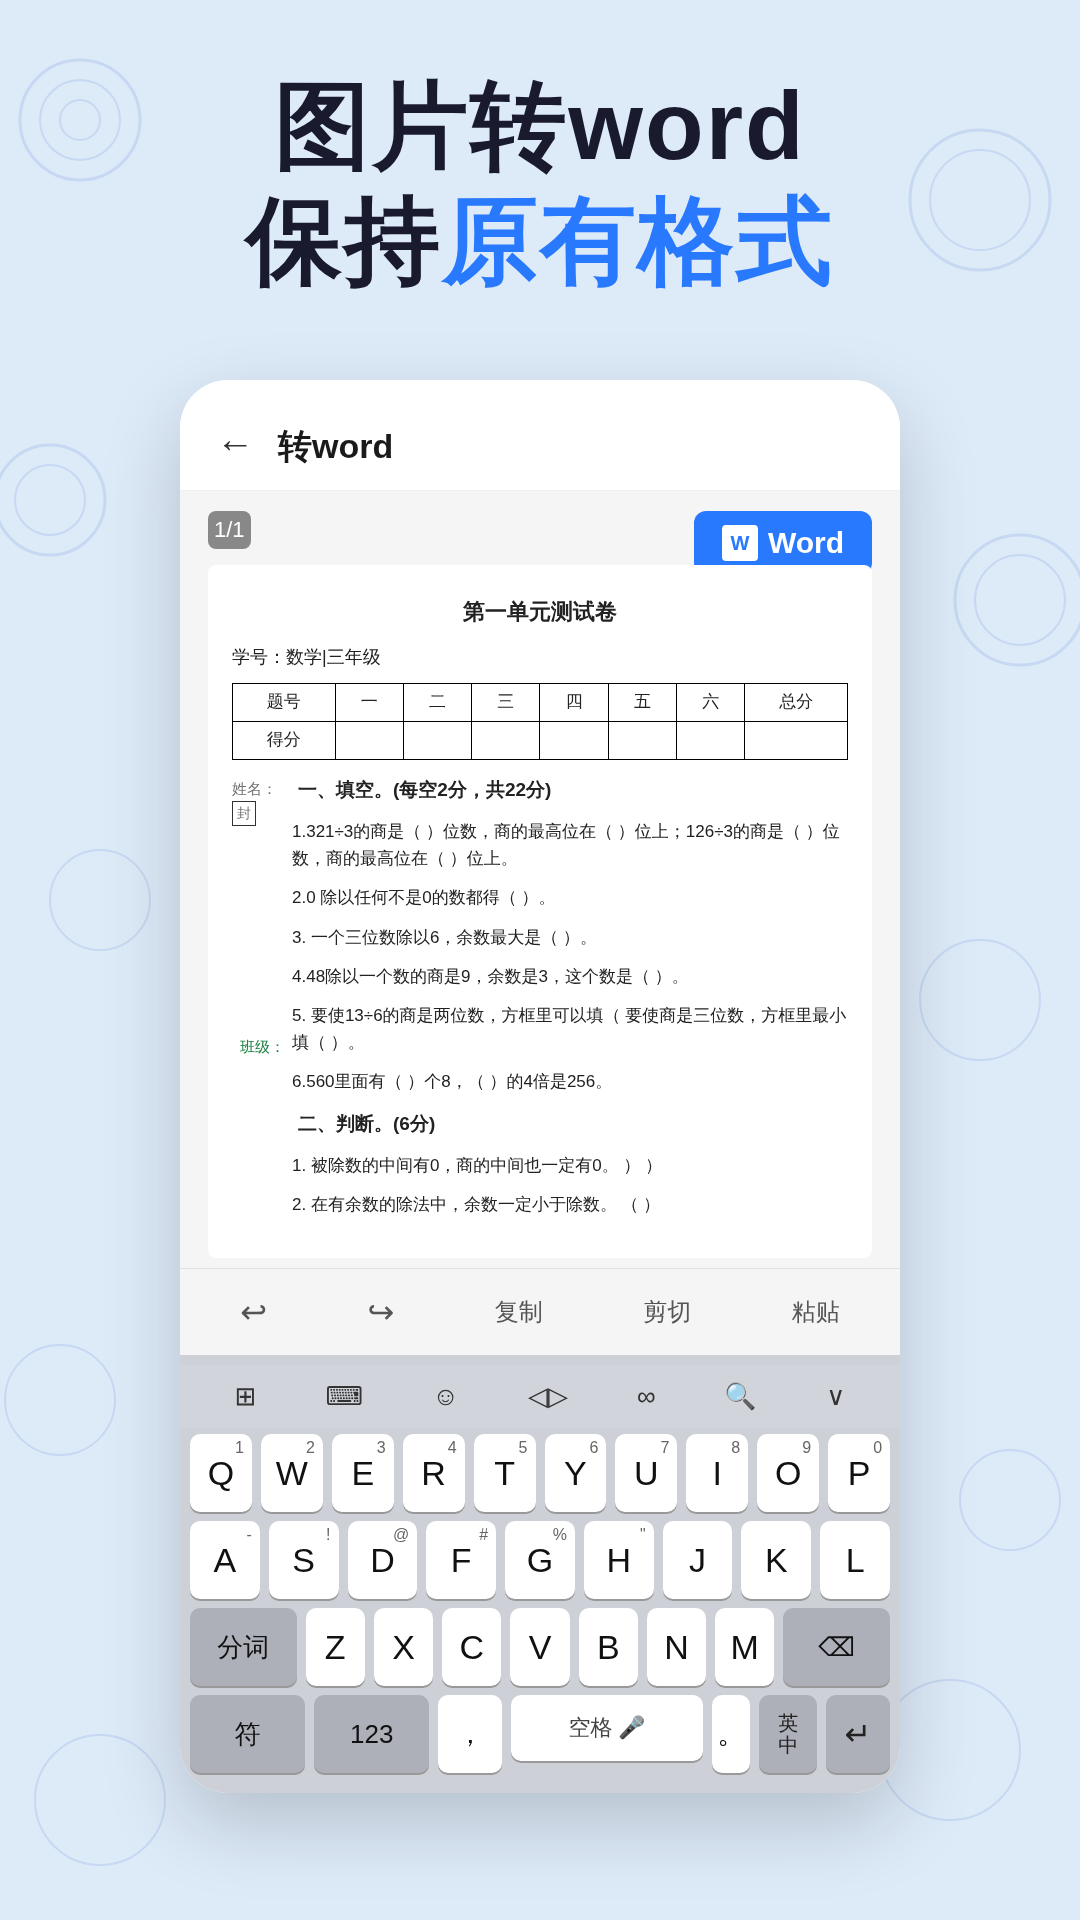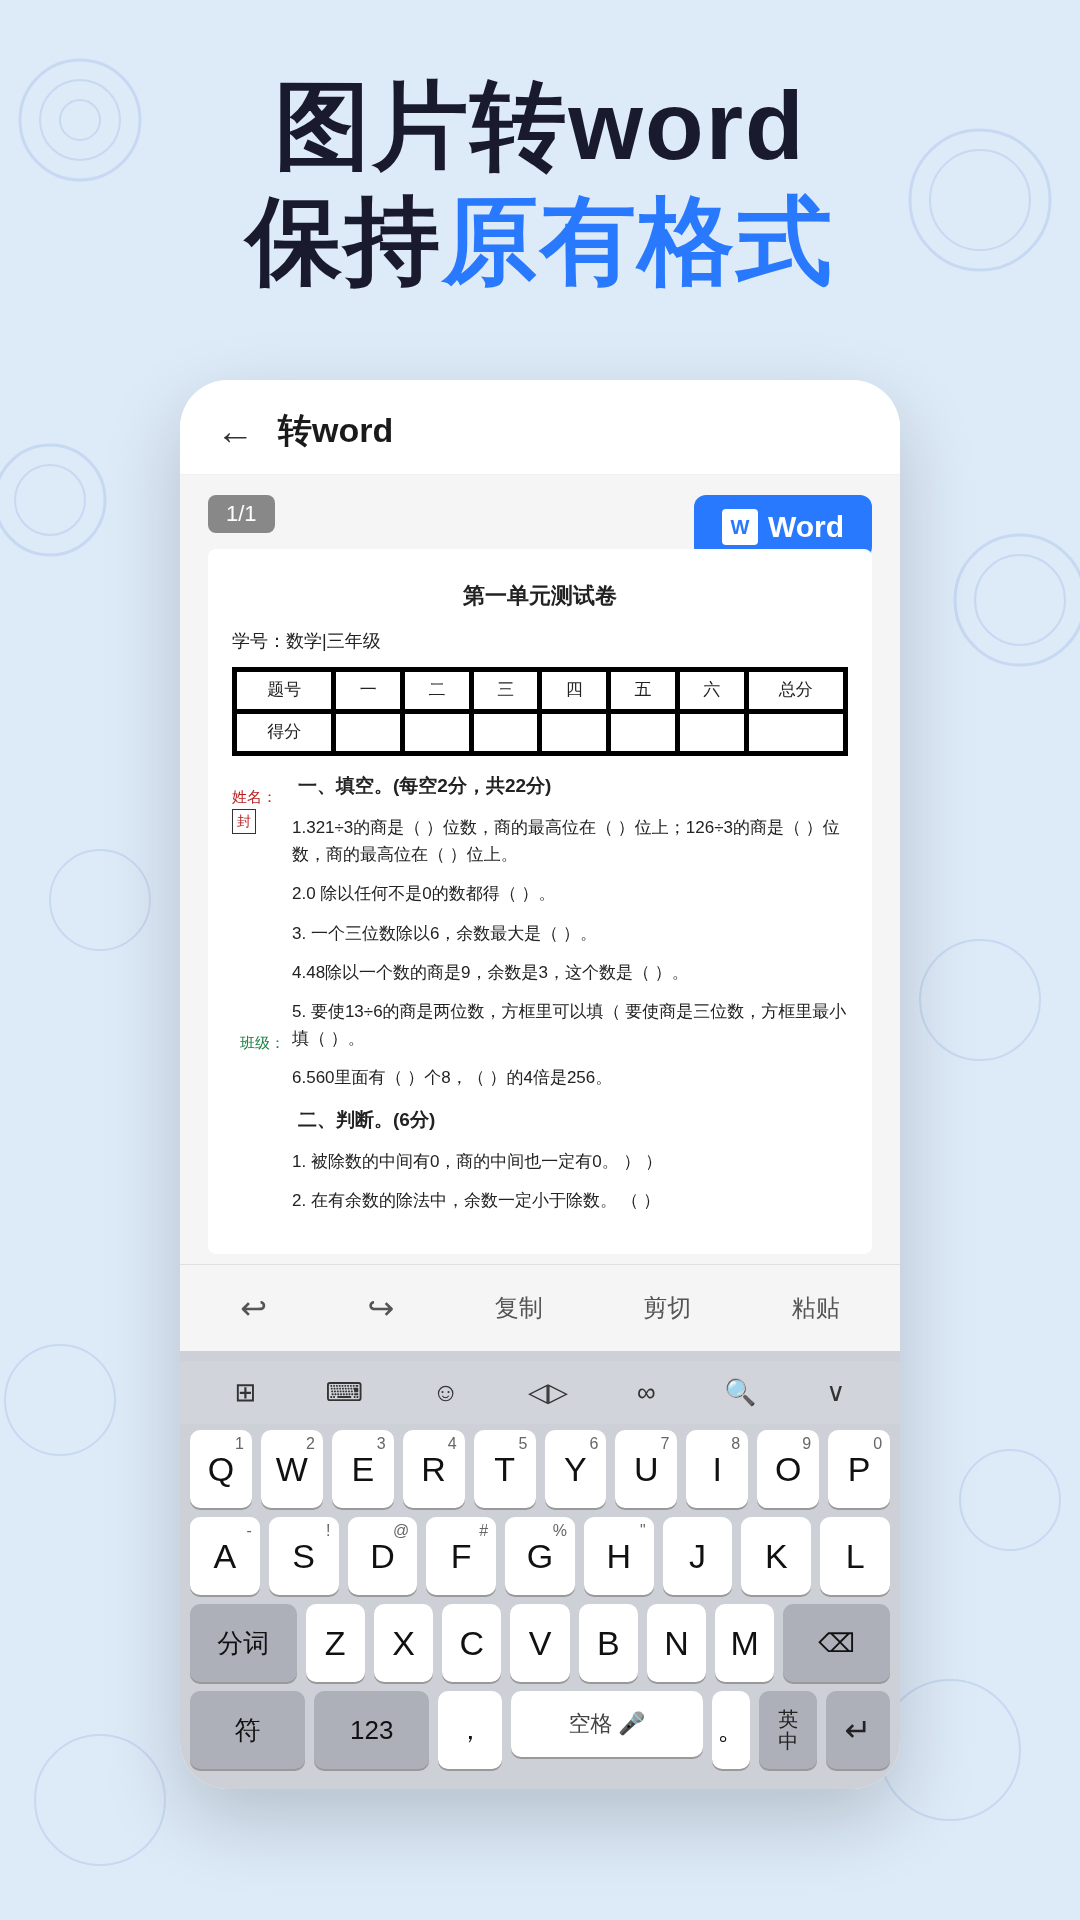--- a/index.html
+++ b/index.html
@@ -66,33 +66,34 @@
     .back-btn {
       font-size: 38px;
       color: #333;
       margin-right: 24px;
       cursor: pointer;
     }
     .app-title {
       font-size: 34px;
       font-weight: 600;
       color: #1a1a1a;
+      margin-top: 16px;
     }
 
     
     .doc-area {
       background: #f5f5f5;
       padding: 20px 28px 10px;
       position: relative;
     }
     .page-badge {
       background: #888;
       color: #fff;
       font-size: 22px;
-      padding: 6px 18px;
+      padding: 6px 6px;
       border-radius: 8px;
       display: inline-block;
       margin-bottom: 16px;
     }
     .word-btn {
       position: absolute;
       top: 20px;
       right: 28px;
       background: #2979ff;
       color: #fff;
@@ -142,21 +143,21 @@
       font-size: 18px;
       margin-bottom: 10px;
     }
     .doc-table {
       width: 100%;
       border-collapse: collapse;
       margin-bottom: 14px;
       font-size: 17px;
     }
     .doc-table td, .doc-table th {
-      border: 5px solid #000000;
+      border: 1px solid #000000;
       padding: 4px 8px;
       text-align: center;
     }
     .doc-section {
       font-size: 19px;
       font-weight: bold;
       margin: 10px 16px 6px;
     }
     .doc-question {
       font-size: 17px;
@@ -398,21 +399,21 @@
           <td></td>
           <td></td>
           <td></td>
           <td></td>
           <td></td>
         </tr>
       </tbody>
         </table>
 
       <div style="position:relative; padding-left: 50px;">
-        <div style="position:absolute; left:0; top:16px; font-size:15px; color:#b91c1c; line-height:1.4;">
+        <div style="position:absolute; left:0; top:4px; font-size:15px; color:#737373; line-height:1.4;">
           <div>姓名：</div>
           <div style="border:1px solid #333; display:inline-block; padding:2px 4px; margin-top:2px; font-size:14px;">封</div>
         </div>
 
         <div class="doc-section">一、填空。(每空2分，共22分)</div>
         <div class="doc-question">1.321÷3的商是（ ）位数，商的最高位在（ ）位上；126÷3的商是（ ）位数，商的最高位在（ ）位上。</div>
         <div class="doc-question">2.0 除以任何不是0的数都得（ ）。</div>
         <div class="doc-question">3. 一个三位数除以6，余数最大是（ ）。</div>
         <div class="doc-question">4.48除以一个数的商是9，余数是3，这个数是（ ）。</div>
 

